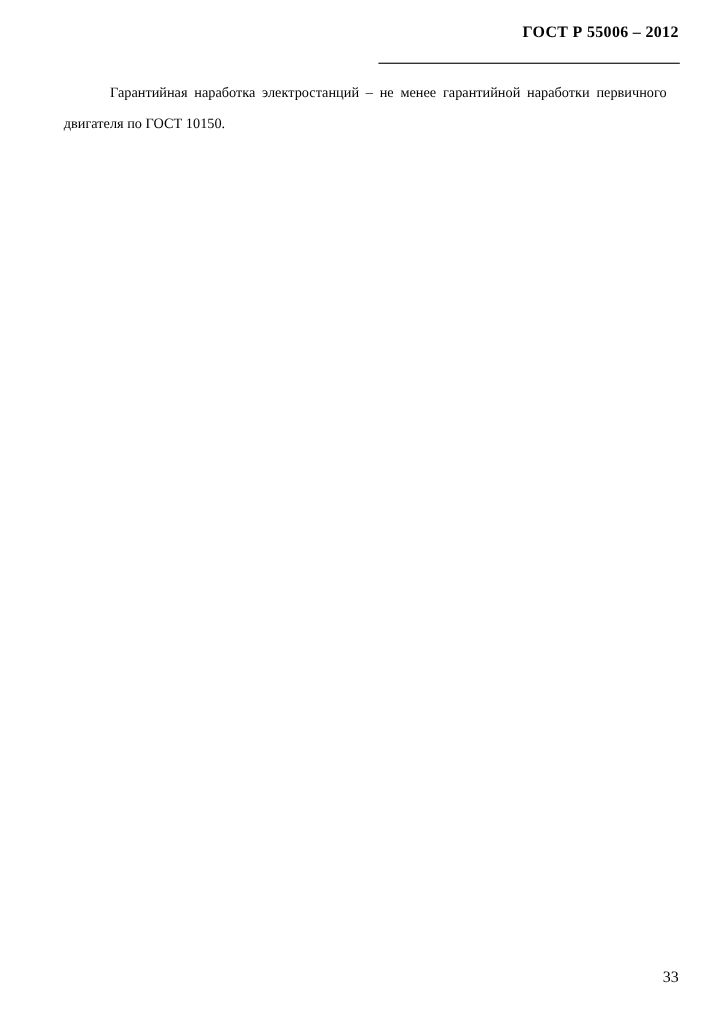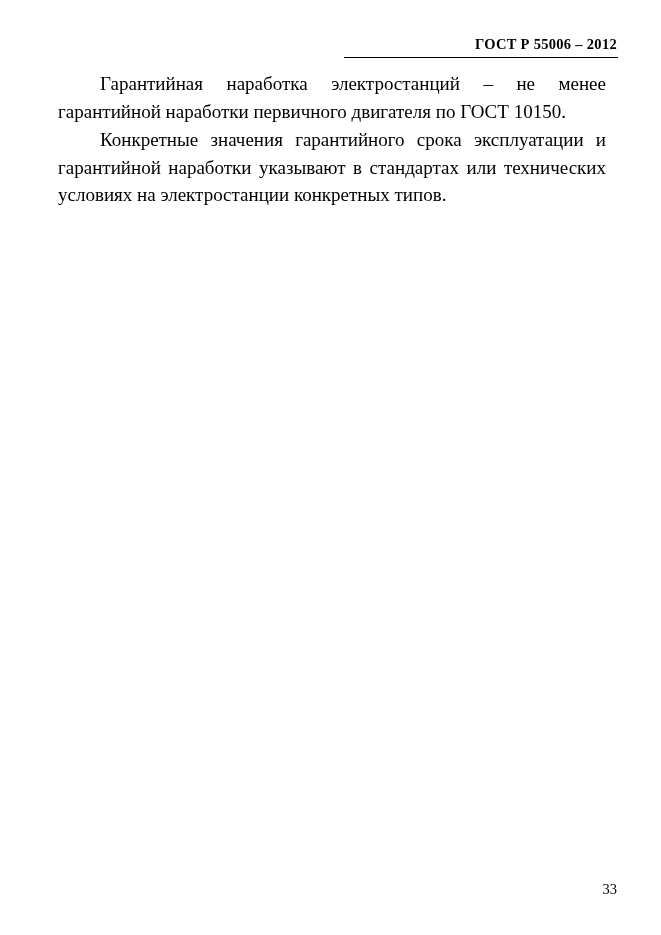--- a/index.html
+++ b/index.html
@@ -18,21 +18,21 @@
   .page {
     position: absolute;
     top: 0;
     left: 0;
     width: 661px;
     height: 935px;
     box-sizing: border-box;
   }
   .header {
     position: absolute;
-    top: 36px;
+    top: 22px;
     right: 44px;
     font-weight: bold;
     font-size: 14.5px;
     letter-spacing: 0.3px;
     white-space: nowrap;
   }
   .header-rule {
     position: absolute;
     top: 57px;
     left: 344px;
@@ -43,21 +43,21 @@
   .body-text {
     position: absolute;
     top: 70px;
     left: 58px;
     width: 560px;
   }
   .para {
     margin: 0 12px 1px 0;
     text-align: justify;
     text-indent: 42px;
-    font-size: 19px;
+    font-size: 13px;
     line-height: 27.5px;
   }
   .page-number {
     position: absolute;
     bottom: 37px;
     right: 44px;
     font-size: 14.5px;
     text-align: right;
   }
 </style>
@@ -65,18 +65,17 @@
 <body>
 
 <div class="page">
 
   <div class="header">ГОСТ Р  55006 – 2012</div>
 
   <div class="header-rule"></div>
 
   <div class="body-text">
     <p class="para">Гарантийная наработка электростанций – не менее гарантийной наработки первичного двигателя по ГОСТ 10150.</p>
-    <p class="para">Конкретные значения гарантийного срока эксплуатации и гарантийной наработки указывают в стандартах или технических условиях на электростанции конкретных типов.</p>
   </div>
 
   <div class="page-number">33</div>
 
 </div>
 
 </body></html>

